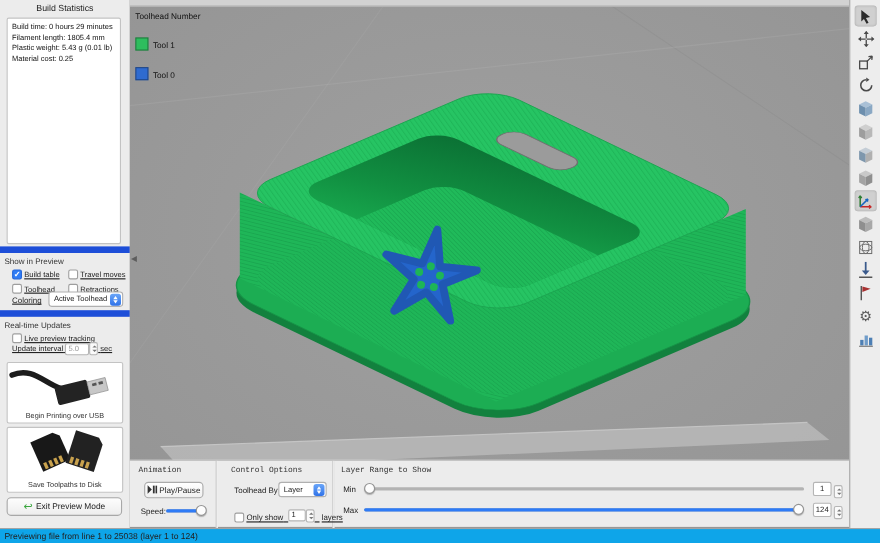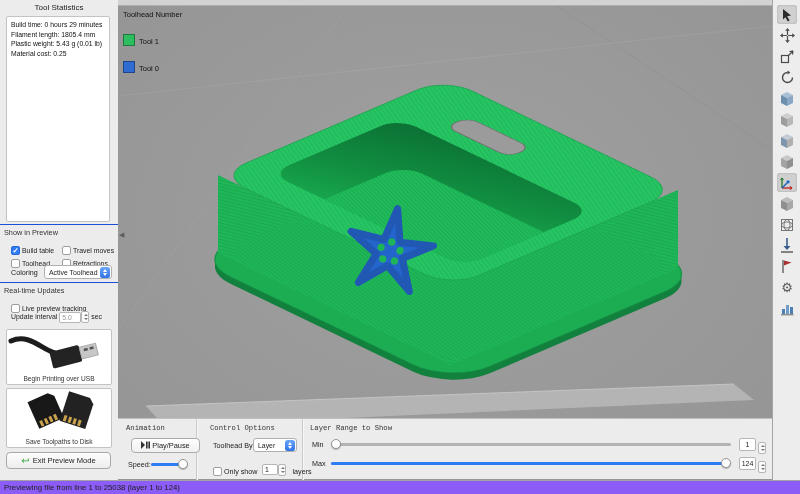--- a/index.html
+++ b/index.html
@@ -1,26 +1,26 @@
 <!DOCTYPE html>
 <html><head>
 <meta charset="utf-8">
 <style>
   html,body{margin:0;padding:0;background:#555;}
   #app{position:relative;width:800px;height:494px;overflow:hidden;
        font-family:"Liberation Sans",sans-serif;background:#ececec;color:#1a1a1a;
        -webkit-font-smoothing:antialiased;}
-  .abs{position:absolute;}
+  .abs{position:absolute;text-decoration:underline;}
   
   #left-panel{position:absolute;left:0;top:0;width:118px;height:480px;background:#ececec;border-right:1px solid #b5b5b5;}
   .panel-title{position:absolute;left:0;top:3px;width:100%;text-align:center;font-size:8px;color:#222;}
   .white-box{position:absolute;background:#fff;border:1px solid #c3c3c3;border-radius:2px;}
   #stats-box{left:6px;top:16px;width:104px;height:206px;padding:3px 0 0 4px;box-sizing:border-box;}
   .stat-line{font-size:6.8px;line-height:9.5px;white-space:nowrap;overflow:hidden;color:#111;}
-  .section-hdr{position:absolute;left:0;width:118px;border-top:1px solid #1d4ed8;font-size:7.3px;color:#333;padding:3px 0 0 4px;box-sizing:border-box;}
+  .section-hdr{position:absolute;left:0;width:118px;border-top:6px solid #1d4ed8;font-size:7.3px;color:#333;padding:3px 0 0 4px;box-sizing:border-box;}
   .cb{width:9px;height:9px;background:#fff;border:1px solid #9e9e9e;border-radius:2px;display:inline-block;vertical-align:-2px;box-sizing:border-box;position:relative;}
   .cb.checked{background:#2f7cf6;border-color:#2566d8;}
   .cb.checked::after{content:"✓";position:absolute;left:0.5px;top:-1.5px;color:#fff;font-size:7.5px;font-weight:bold;}
   .cb-label{font-size:6.9px;color:#222;margin-left:2px;}
   .dropdown{position:absolute;height:14px;background:#fff;border:1px solid #b0b0b0;border-radius:3px;box-sizing:border-box;}
   .dropdown .dd-text{position:absolute;left:4px;top:2.5px;font-size:6.9px;color:#222;white-space:nowrap;}
   .dd-stepper{position:absolute;right:1px;top:1px;width:10px;height:10.5px;border-radius:2.5px;
       background:linear-gradient(#6aa6f9,#2f72e8);}
   .dd-stepper::before,.dd-stepper::after{content:"";position:absolute;left:2.5px;border-left:2.5px solid transparent;border-right:2.5px solid transparent;}
   .dd-stepper::before{top:1.5px;border-bottom:3px solid #fff;}
@@ -54,29 +54,29 @@
   .slider .fill{position:absolute;left:0;top:0;height:3px;border-radius:2px;background:#2e7bf6;}
   .slider .thumb{position:absolute;top:-4px;width:10px;height:10px;border-radius:50%;background:#fdfdfd;border:1px solid #949494;box-sizing:border-box;box-shadow:0 1px 1px rgba(0,0,0,0.25);}
   .vbox{position:absolute;background:#fff;border:1px solid #b5b5b5;border-radius:2px;font-size:7px;color:#222;text-align:center;box-sizing:border-box;}
   .small-label{position:absolute;font-size:7.2px;color:#222;}
   
   #right-toolbar{position:absolute;right:0;top:0;width:28px;height:480px;background:#ededed;border-left:1px solid #a5a5a5;box-sizing:border-box;}
   .tool-icon{position:absolute;left:4px;width:20px;height:19px;border-radius:3px;display:flex;align-items:center;justify-content:center;}
   .tool-icon.pressed{background:#d0d0d0;box-shadow:inset 0 0 2px rgba(0,0,0,0.25);}
   .gear-glyph{font-size:13px;color:#5a5a5a;line-height:13px;}
   
-  #status-bar{position:absolute;left:0;top:480px;width:800px;height:14px;background:#8b5cf6;border-top:1px solid #a3a3a3;box-sizing:border-box;font-size:7.8px;color:#222;line-height:13px;padding-left:4px;}
+  #status-bar{position:absolute;left:0;top:480px;width:800px;height:14px;background:#0ea5e9;border-top:1px solid #a3a3a3;box-sizing:border-box;font-size:7.8px;color:#222;line-height:13px;padding-left:4px;}
 </style>
 </head>
 <body>
 
 <div id="app">
 
   <div id="left-panel">
-    <div class="panel-title">Tool Statistics</div>
+    <div class="panel-title">Build Statistics</div>
 
     <div class="white-box" id="stats-box">
       <div class="stat-line">Build time: 0 hours 29 minutes</div>
       <div class="stat-line">Filament length: 1805.4 mm</div>
       <div class="stat-line">Plastic weight: 5.43 g (0.01 lb)</div>
       <div class="stat-line">Material cost: 0.25</div>
     </div>
 
     <div class="section-hdr" style="top:224px;">Show in Preview</div>
 
@@ -229,21 +229,21 @@
 
     <div id="collapse-arrow">◀</div>
 
   </div>
 
   <div id="control-bar">
     <div class="cb-divider" style="left:78px;"></div>
     <div class="cb-divider" style="left:184px;"></div>
 
     <div class="group-title" style="left:8px;top:5px;">Animation</div>
-    <div class="mac-btn" style="left:13px;top:19px;width:69px;height:15px;line-height:13px;">
+    <div class="mac-btn" style="left:13px;top:19px;width:54px;height:15px;line-height:13px;">
       <svg width="9" height="8" style="vertical-align:-1px;">
         <path d="M0,0 L4,4 L0,8 Z" fill="#333"></path>
           <rect x="5" y="0.5" width="1.6" height="7" fill="#333"></rect>
           <rect x="7.4" y="0.5" width="1.6" height="7" fill="#333"></rect>
       </svg>
       <span>Play/Pause</span>
     </div>
     <div class="small-label" style="left:10px;top:41px;">Speed:</div>
     <div class="slider" style="left:33px;top:44px;width:36px;">
       <div class="fill" style="width:36px;"></div>

